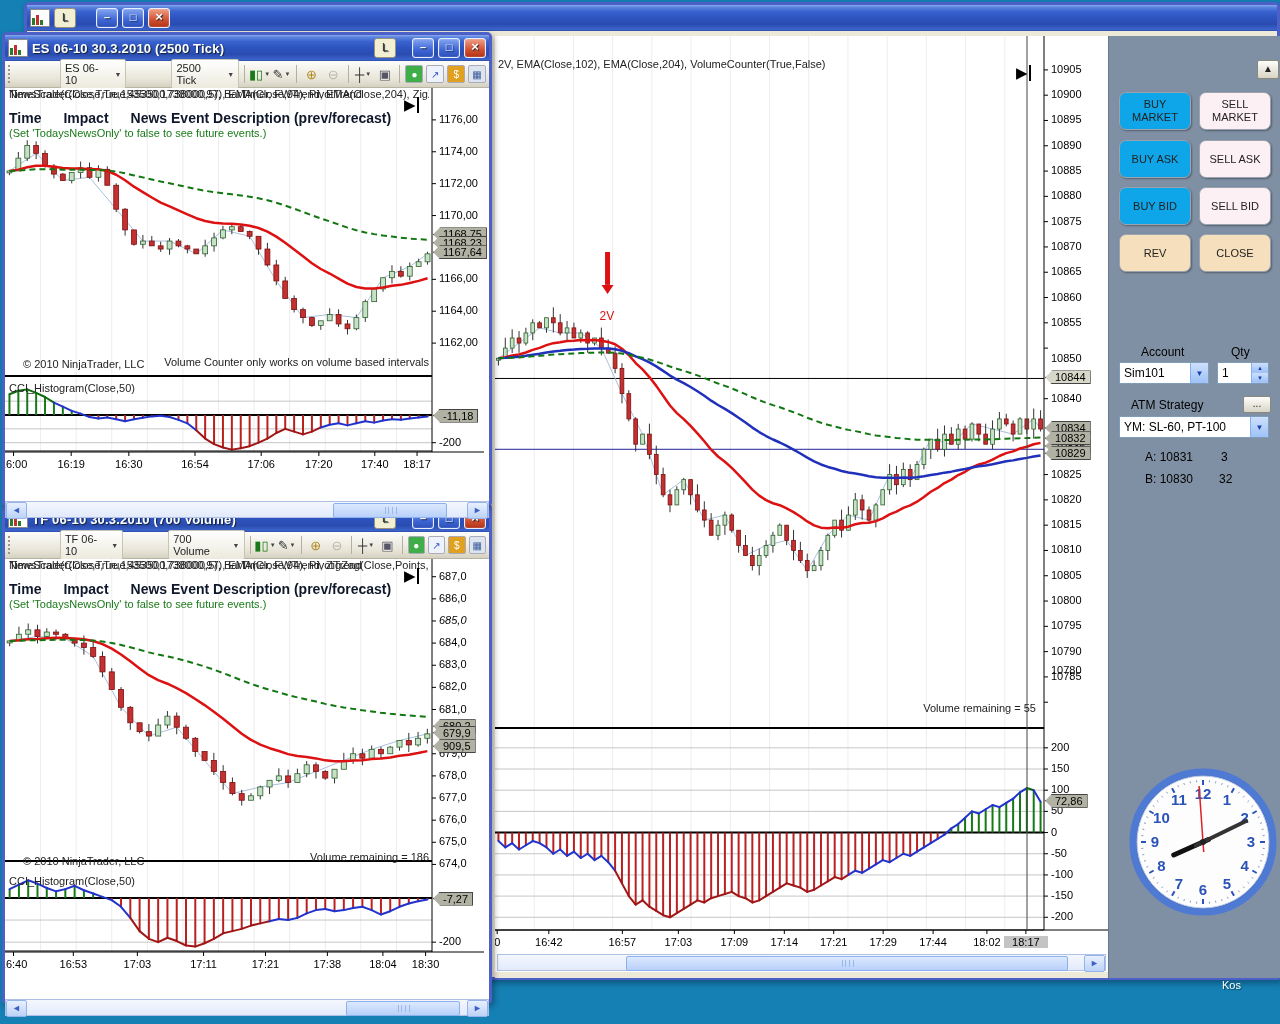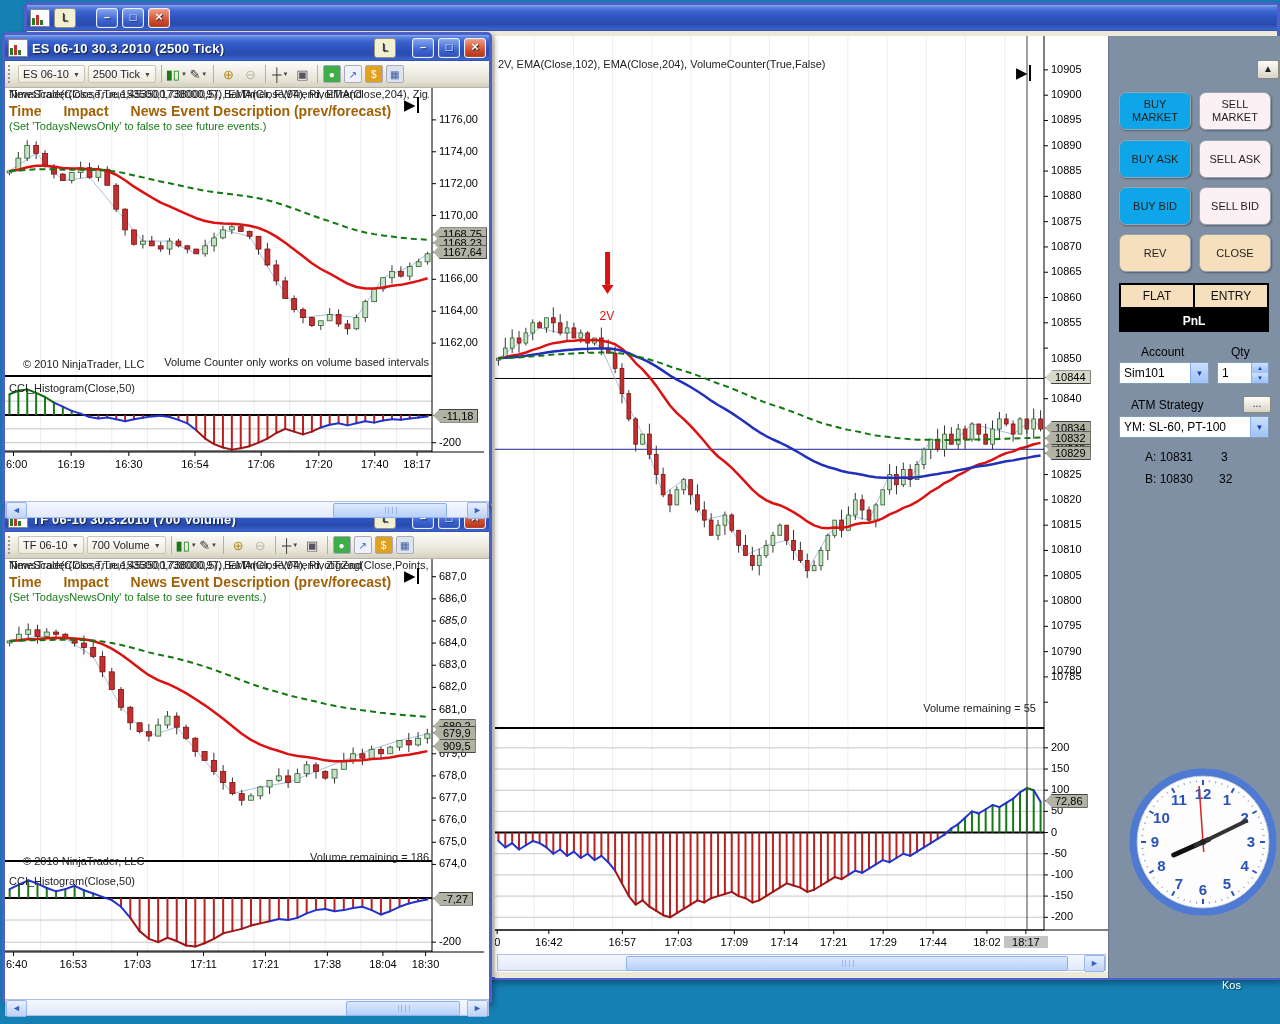--- a/index.html
+++ b/index.html
@@ -12,31 +12,31 @@
   .title-text{flex:1;white-space:nowrap;overflow:hidden;letter-spacing:.2px;}
   .wbtn{width:20px;height:18px;border-radius:3px;border:1px solid #e8eefc;background:linear-gradient(#86a6f0,#3e66d6 60%,#2c50b8);color:#fff;font-size:11px;line-height:16px;text-align:center;font-weight:bold;box-shadow:inset 0 0 1px #fff;}
   .wbtn.close{background:linear-gradient(#f0a088,#d25030 60%,#b03418);font-size:13px;}
   .wbtn.lbtn{background:#f2efd2;color:#333;border:1px solid #98937a;font-weight:normal;}
   .chart-ico{width:16px;height:14px;background:#fff;border:1px solid #888;display:inline-flex;align-items:flex-end;gap:1px;padding:1px;}
   .chart-ico i{display:block;width:3px;background:#2a7a2a;}
   .chart-ico i.r{background:#c03030;}
   
   .toolbar{height:26px;background:linear-gradient(#fdfdfb,#e8e5d8 70%,#d6d2c2);display:flex;align-items:center;gap:3px;padding:0 3px;border-bottom:1px solid #b8b4a4;font-size:11px;color:#222;}
   .grip{width:3px;height:18px;border-left:2px dotted #9a96886;border-left:2px dotted #9a9688;margin-right:2px;}
-  .tcombo{display:flex;align-items:center;gap:4px;padding:2px 4px;border:1px solid #c8c4b4;background:linear-gradient(#fff,#eceadd);border-radius:2px;}
+  .tcombo{display:flex;align-items:center;gap:4px;padding:2px 4px;border:1px solid #c8c4b4;background:linear-gradient(#fff,#eceadd);border-radius:2px;margin-left:42px;}
   .tcombo .carr{font-size:7px;color:#444;}
   .tsep{width:1px;height:18px;background:#b4b0a0;margin:0 2px;}
   .ticon{width:19px;height:19px;display:inline-flex;align-items:center;justify-content:center;font-size:13px;border-radius:2px;}
   .ticon .dd{font-size:6px;color:#444;margin-left:1px;}
   
   .chart{position:relative;background:#fff;overflow:hidden;}
   .newsblock{position:absolute;left:4px;top:0;z-index:3;width:420px;}
   .garble{position:relative;height:13px;font-size:11px;color:#222;white-space:nowrap;overflow:hidden;}
   .garble span{position:absolute;left:0;top:0;}
-  .newshead{font-size:14px;font-weight:bold;color:#a16207;margin-top:2px;}
+  .newshead{font-size:14px;font-weight:bold;color:#0f172a;margin-top:9px;}
   .newshead span{margin-right:22px;}
   .newsnote{font-size:11px;color:#1a7a1a;margin-top:1px;}
   .goend{position:absolute;z-index:3;font-size:15px;color:#000;display:flex;align-items:center;}
   .goend b{display:inline-block;width:2px;height:16px;background:#000;margin-left:1px;}
   .copyright{position:absolute;font-size:11px;color:#222;z-index:3;}
   .footnote{position:absolute;font-size:11px;color:#222;z-index:3;}
   .ccilabel{position:absolute;left:4px;font-size:11px;color:#222;z-index:3;}
   .ptick{position:absolute;font-size:11px;color:#000;white-space:nowrap;}
   .ttick{position:absolute;font-size:11px;color:#000;width:44px;text-align:center;}
   .ttick.hl{background:#c4c4c4;}
@@ -556,27 +556,20 @@
   <div id="dom">
     <div class="mini3d" style="left:148px;top:24px;width:20px;height:17px;line-height:16px;">▲</div>
     <div class="dbtn buy" style="left:10px;top:56px;width:70px;height:36px;">BUY MARKET</div>
     <div class="dbtn sell" style="left:90px;top:56px;width:70px;height:36px;">SELL MARKET</div>
     <div class="dbtn buy" style="left:10px;top:104px;width:70px;height:36px;">BUY ASK</div>
     <div class="dbtn sell" style="left:90px;top:104px;width:70px;height:36px;">SELL ASK</div>
     <div class="dbtn buy" style="left:10px;top:151px;width:70px;height:36px;">BUY BID</div>
     <div class="dbtn sell" style="left:90px;top:151px;width:70px;height:36px;">SELL BID</div>
     <div class="dbtn amber" style="left:10px;top:198px;width:70px;height:36px;">REV</div>
     <div class="dbtn amber" style="left:90px;top:198px;width:70px;height:36px;">CLOSE</div>
-    <div class="fe-frame">
-      <div class="fe-row">
-        <div class="fe-cell">FLAT</div>
-        <div class="fe-cell">ENTRY</div>
-      </div>
-      <div class="pnl">PnL</div>
-    </div>
     <div class="dom-label" style="left:32px;top:309px;">Account</div>
     <div class="dom-label" style="left:122px;top:309px;">Qty</div>
     <div class="xpfield" style="left:10px;top:326px;width:90px;height:22px;">
       <span class="txt">Sim101</span>
       <span class="xparr">▼</span>
     </div>
     <div class="xpfield" style="left:108px;top:326px;width:52px;height:22px;">
       <span class="txt">1</span>
       <span class="spin">
           <span>▲</span>

